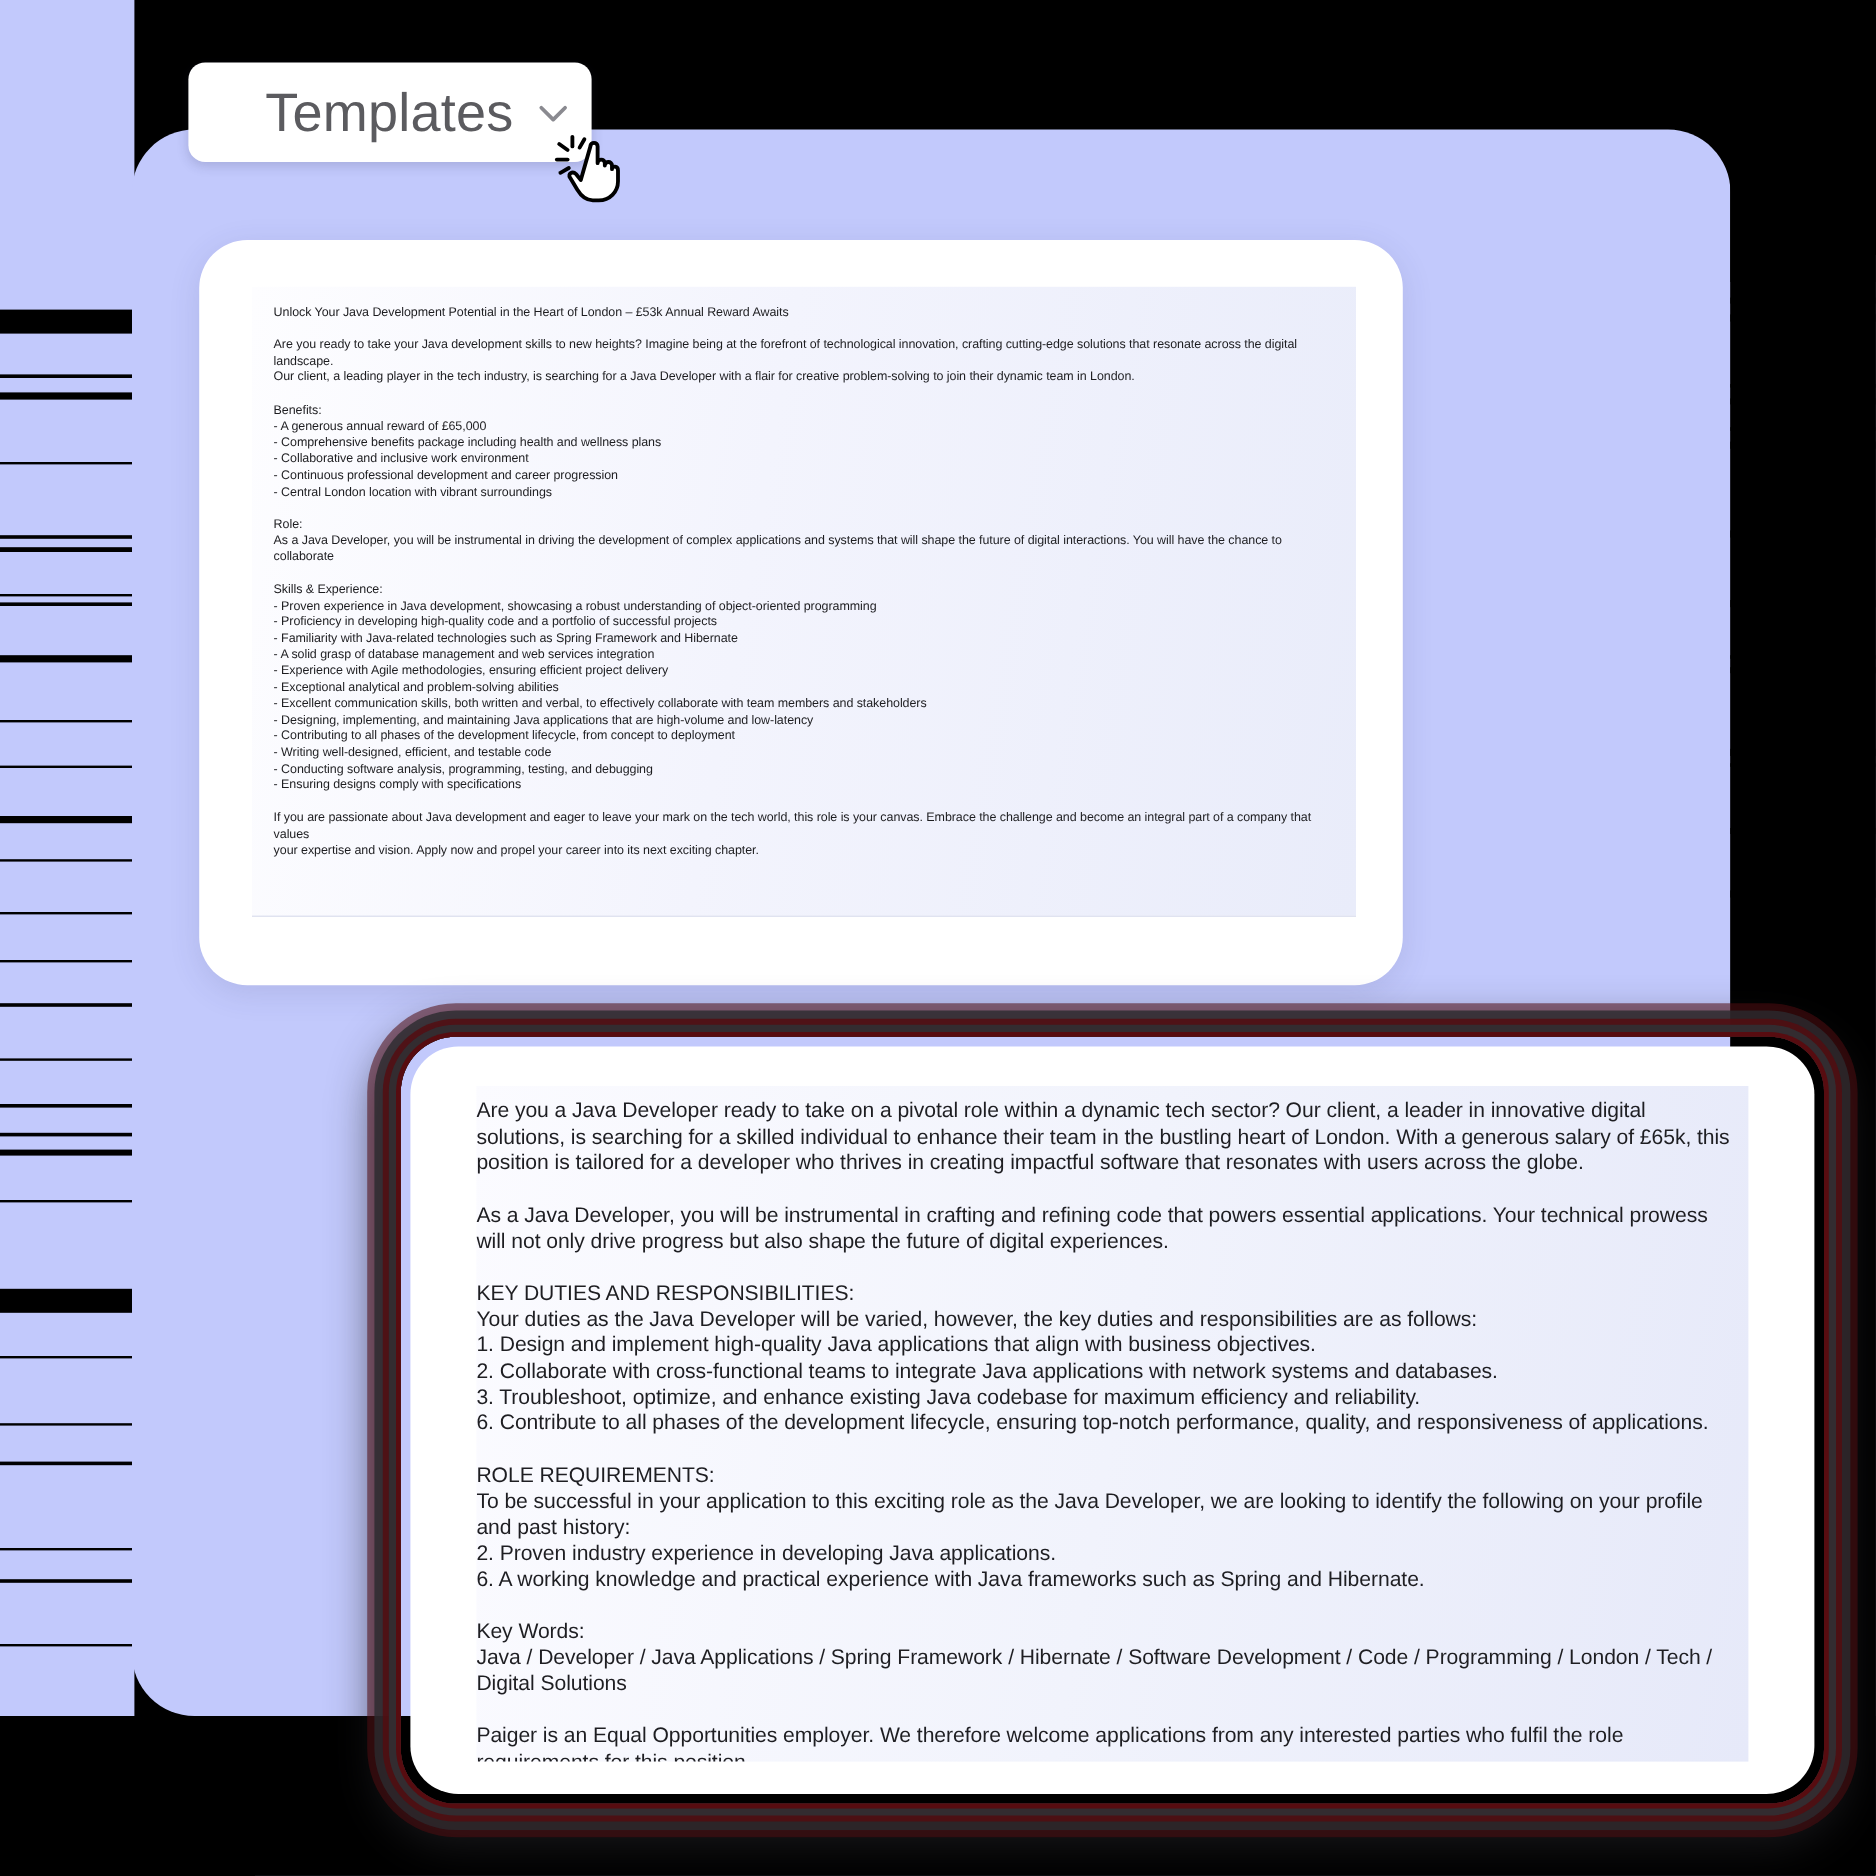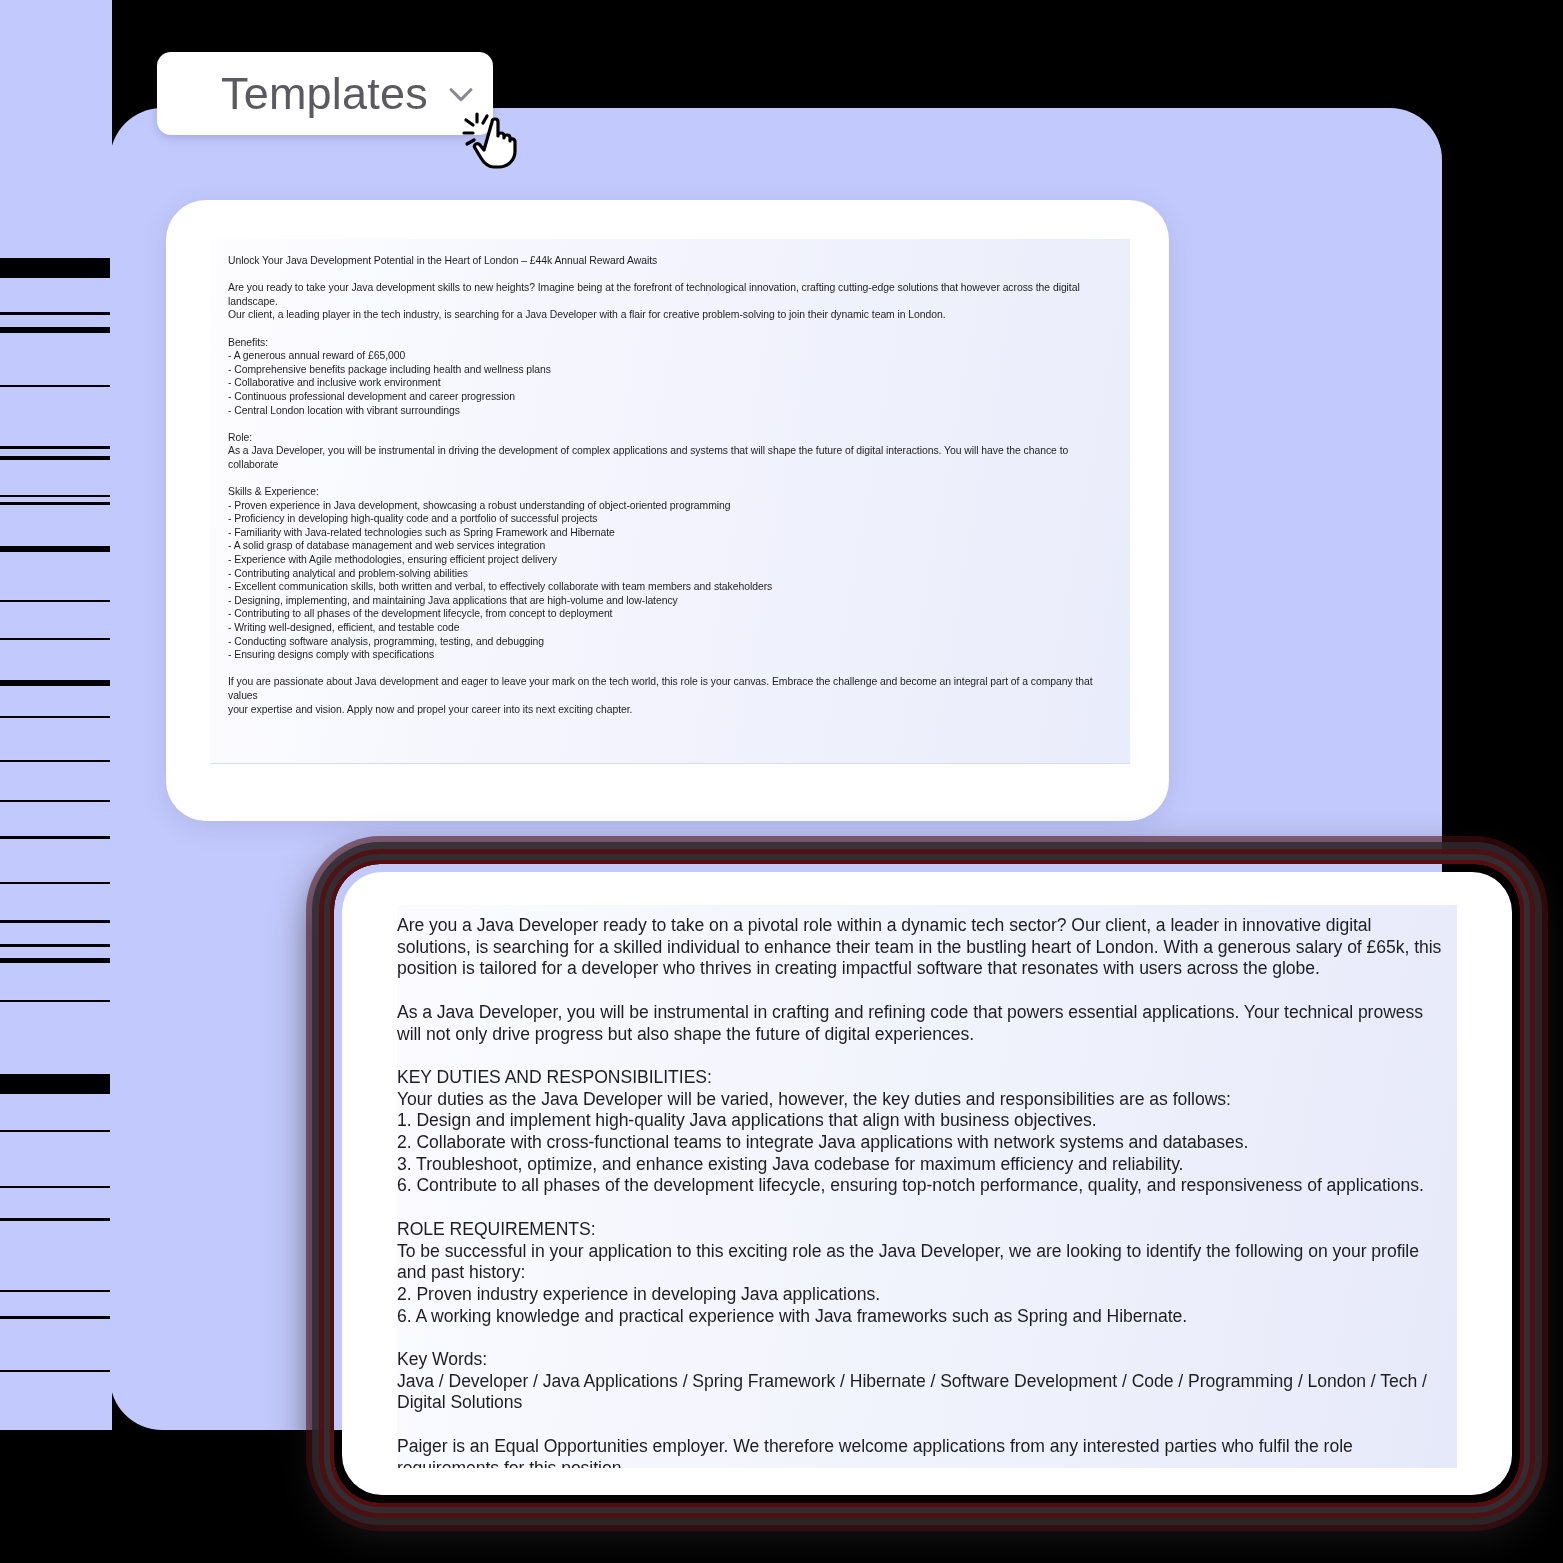--- a/index.html
+++ b/index.html
@@ -235,42 +235,42 @@
       <div class="panel-glitch" style="left: 1442px; top: 556px; width: 121px; height: 5px;"></div>
       <div class="panel-glitch" style="left: 1442px; top: 624px; width: 121px; height: 6px;"></div>
       <div class="panel-glitch" style="left: 1442px; top: 636px; width: 121px; height: 3px;"></div>
       <div class="panel-glitch" style="left: 1442px; top: 690px; width: 121px; height: 5px;"></div>
       <div class="panel-glitch" style="left: 1442px; top: 742px; width: 121px; height: 6px;"></div>
       <div class="panel-glitch" style="left: 1442px; top: 110px; width: 121px; height: 125px;"></div>
     </div>
 
   <div id="doc-card-back">
     <div id="doc-back-body">
-      <p>Unlock Your Java Development Potential in the Heart of London – £44k Annual Reward Awaits</p>
-
-      <p class="gap">Are you ready to take your Java development skills to new heights? Imagine being at the forefront of technological innovation, crafting cutting-edge solutions that however across the digital landscape.</p>
+      <p>Unlock Your Java Development Potential in the Heart of London – £53k Annual Reward Awaits</p>
+
+      <p class="gap">Are you ready to take your Java development skills to new heights? Imagine being at the forefront of technological innovation, crafting cutting-edge solutions that resonate across the digital landscape.</p>
       <p>Our client, a leading player in the tech industry, is searching for a Java Developer with a flair for creative problem-solving to join their dynamic team in London.</p>
 
       <p class="gap">Benefits:</p>
       <p>- A generous annual reward of £65,000</p>
       <p>- Comprehensive benefits package including health and wellness plans</p>
       <p>- Collaborative and inclusive work environment</p>
       <p>- Continuous professional development and career progression</p>
       <p>- Central London location with vibrant surroundings</p>
 
       <p class="gap">Role:</p>
       <p>As a Java Developer, you will be instrumental in driving the development of complex applications and systems that will shape the future of digital interactions. You will have the chance to collaborate</p>
 
       <p class="gap">Skills &amp; Experience:</p>
       <p>- Proven experience in Java development, showcasing a robust understanding of object-oriented programming</p>
       <p>- Proficiency in developing high-quality code and a portfolio of successful projects</p>
       <p>- Familiarity with Java-related technologies such as Spring Framework and Hibernate</p>
       <p>- A solid grasp of database management and web services integration</p>
       <p>- Experience with Agile methodologies, ensuring efficient project delivery</p>
-      <p>- Contributing analytical and problem-solving abilities</p>
+      <p>- Exceptional analytical and problem-solving abilities</p>
       <p>- Excellent communication skills, both written and verbal, to effectively collaborate with team members and stakeholders</p>
 
       <p>- Designing, implementing, and maintaining Java applications that are high-volume and low-latency</p>
       <p>- Contributing to all phases of the development lifecycle, from concept to deployment</p>
       <p>- Writing well-designed, efficient, and testable code</p>
       <p>- Conducting software analysis, programming, testing, and debugging</p>
       <p>- Ensuring designs comply with specifications</p>
 
       <p class="gap">If you are passionate about Java development and eager to leave your mark on the tech world, this role is your canvas. Embrace the challenge and become an integral part of a company that values</p>
       <p>your expertise and vision. Apply now and propel your career into its next exciting chapter.</p>

